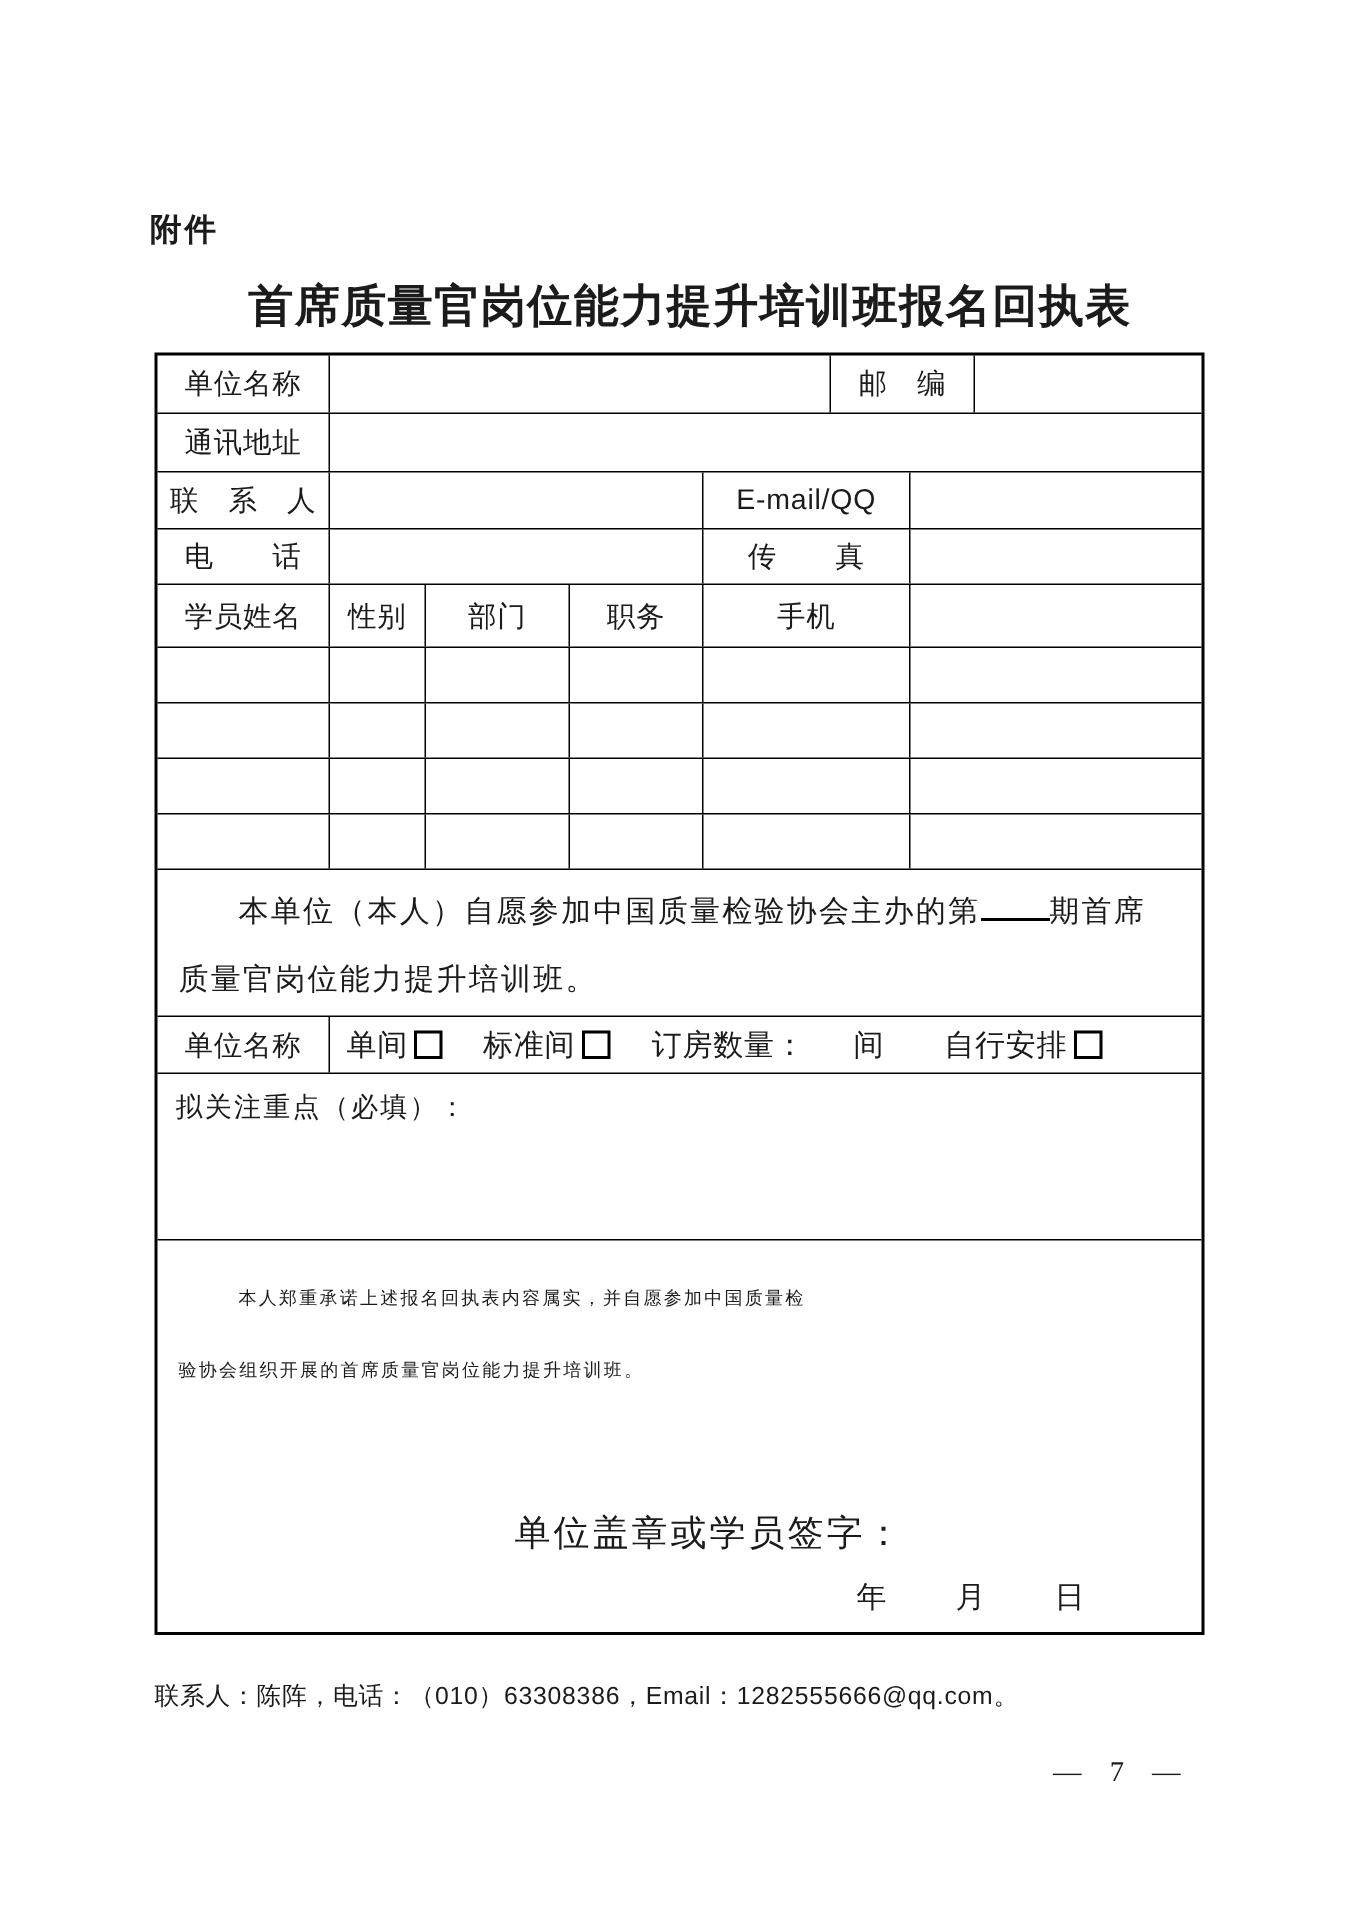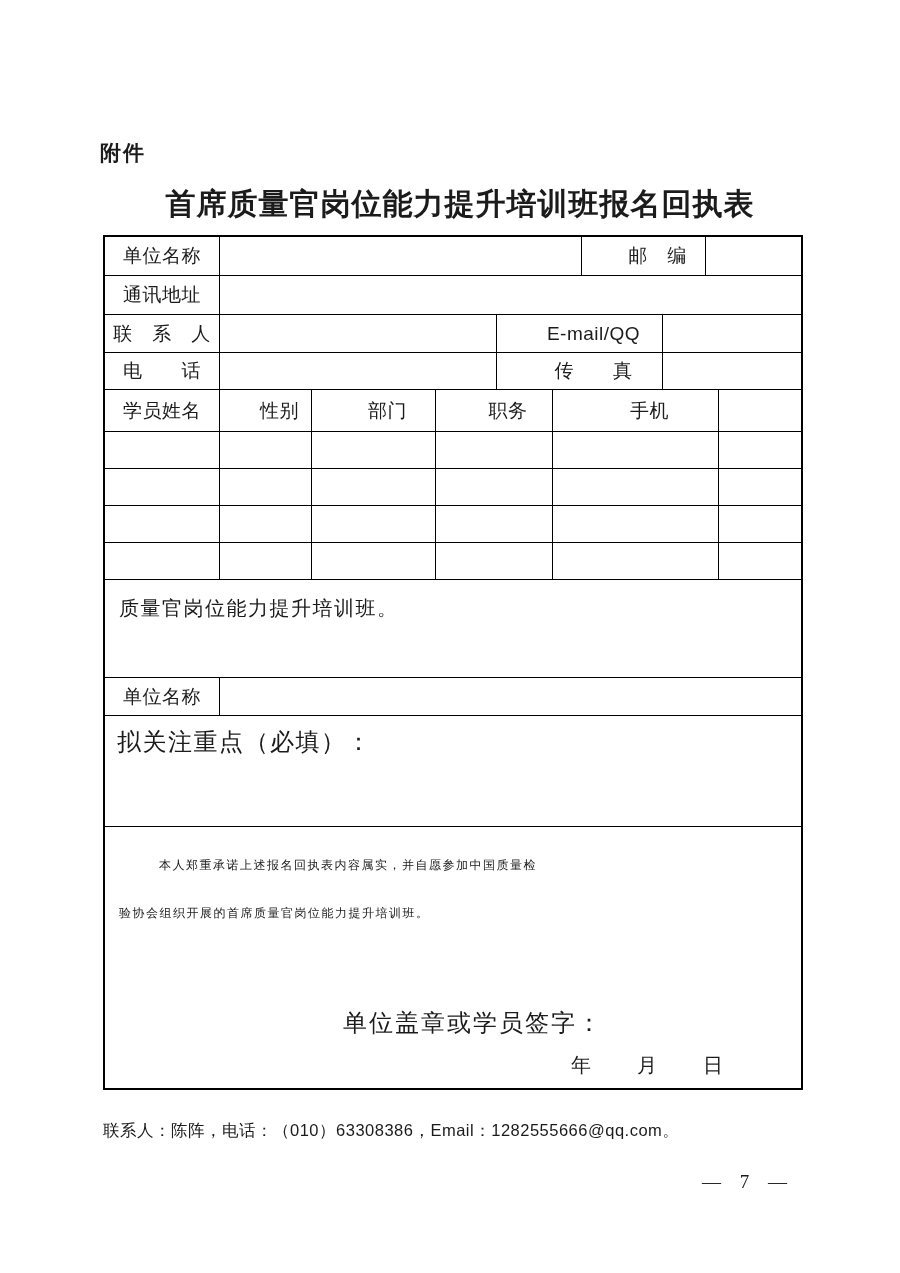--- a/index.html
+++ b/index.html
@@ -13,21 +13,21 @@
     font-size:21px; font-weight:700; letter-spacing:2px;
   }
   .title {
     position:absolute; left:0; top:184px; width:920px;
     text-align:center; font-size:30px; font-weight:700; letter-spacing:1px;
   }
   .tbl {
     position:absolute; left:103px; top:235px; width:696px;
     border:2px solid #000; background:#fff;
   }
-  .row { display:flex; box-sizing:border-box; border-bottom:1.5px solid #000;gap:28px; }
+  .row { display:flex; box-sizing:border-box; border-bottom:1.5px solid #000; }
   .row.last { border-bottom:none; }
   .cell {
     box-sizing:border-box; border-right:1.5px solid #000;
     display:flex; align-items:center; font-size:19px; overflow:hidden;
   }
   .cell.end { border-right:none; }
   .lbl { justify-content:center; text-align:center; letter-spacing:0.5px; }
   
   .h39{height:39px}.h38{height:38px}.h37{height:37px}.h42{height:42px}
   .h98{height:98px}.h111{height:111px}.h261{height:261px}
@@ -42,21 +42,21 @@
   .blank {
     display:inline-block; width:46px; height:2px;
     border-bottom:2px solid #000; vertical-align:baseline;
   }
   
   .lodg { padding-left:11px; font-size:20px; letter-spacing:0.5px; }
   .cbx { display:inline-block; width:15px; height:15px;
          border:2px solid #000; margin-left:4px; background:#fff; }
   .ml27{margin-left:27px}.ml28{margin-left:28px}.ml32{margin-left:32px}.ml40{margin-left:40px}
   
-  .focus { display:block; padding:10px 12px; font-size:24px; letter-spacing:1.5px; }
+  .focus { display:block; padding:10px 12px; font-size:18px; letter-spacing:1.5px; }
   
   .commit-cell { display:block; padding:0; }
   .commit { padding:14px 32px 0 14px; font-size:12px; letter-spacing:1.5px;
             line-height:48px; margin:0; }
   .commit .indent { text-indent:40px; display:block; }
   .sigline { margin-top:72px; padding-left:238px; font-size:24px;
              letter-spacing:2px; line-height:28px; }
   .dateline { margin-top:14px; text-align:right; padding-right:76px;
               font-size:20px; letter-spacing:2px; line-height:28px; }
   .footer-note {
@@ -139,26 +139,37 @@
     <div class="cell w115"></div>
     <div class="cell w64"></div>
     <div class="cell w96"></div>
     <div class="cell w89"></div>
     <div class="cell w138"></div>
     <div class="cell grow end"></div>
   </div>
 
   <div class="row h98">
     <div class="cell grow end stmt">
+      <div class="indent"><span>本单位（本人）自愿参加中国质量检验协会主办的第</span><span class="blank"></span><span>期首席</span></div>
       <div>质量官岗位能力提升培训班。</div>
     </div>
   </div>
 
   <div class="row h38">
     <div class="cell lbl w115">单位名称</div>
+    <div class="cell grow end lodg">
+      <span>单间</span>
+      <span class="cbx"></span>
+      <span class="ml27">标准间</span>
+      <span class="cbx"></span>
+      <span class="ml28">订房数量：</span>
+      <span class="ml32">间</span>
+      <span class="ml40">自行安排</span>
+      <span class="cbx"></span>
+    </div>
   </div>
 
   <div class="row h111">
     <div class="cell grow end focus">
       <span>拟关注重点（必填）：</span>
     </div>
   </div>
 
   <div class="row h261 last">
     <div class="cell grow end commit-cell">

